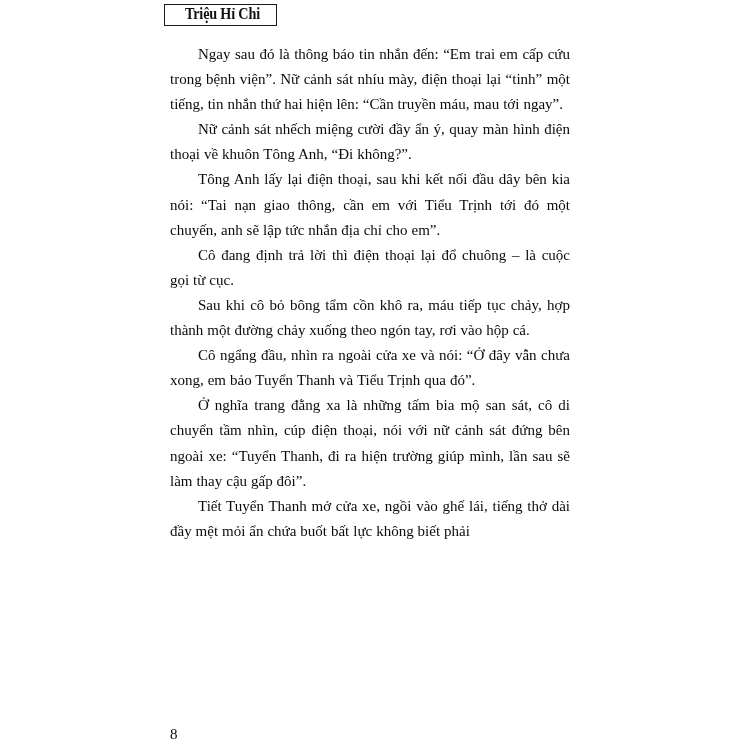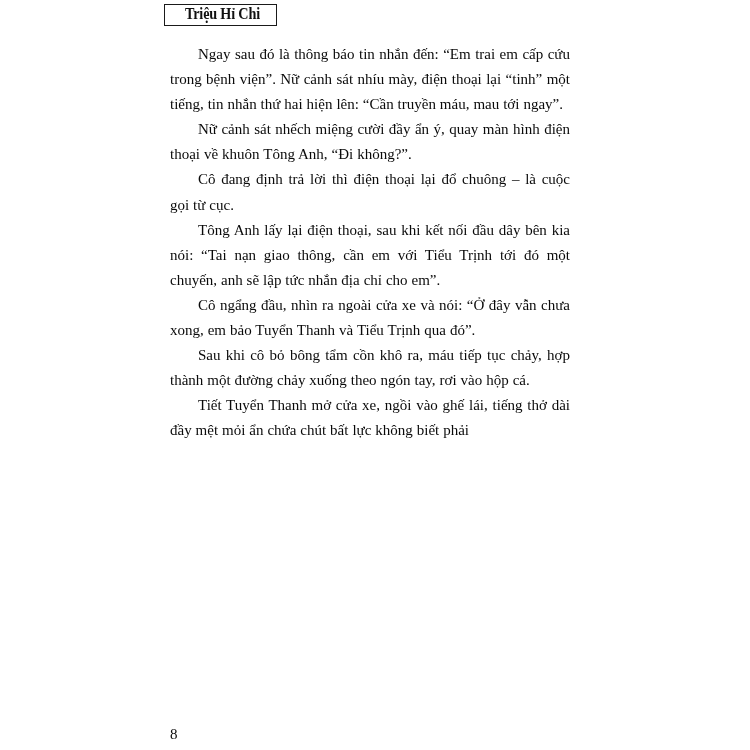--- a/index.html
+++ b/index.html
@@ -82,22 +82,23 @@
 
 <div class="page">
 
   <div class="running-head">
     <span class="running-head-text">Triệu Hỉ Chi</span>
   </div>
 
   <div class="text-block">
     <p class="para">Ngay sau đó là thông báo tin nhắn đến: “Em trai em cấp cứu trong bệnh viện”. Nữ cảnh sát nhíu mày, điện thoại lại “tinh” một tiếng, tin nhắn thứ hai hiện lên: “Cần truyền máu, mau tới ngay”.</p>
     <p class="para">Nữ cảnh sát nhếch miệng cười đầy ẩn ý, quay màn hình điện thoại về khuôn Tông Anh, “Đi không?”.</p>
+    <p class="para">Tông Anh lấy lại điện thoại, sau khi kết nối đầu dây bên kia nói: “Tai nạn giao thông, cần em với Tiểu Trịnh tới đó một chuyến, anh sẽ lập tức nhắn địa chỉ cho em”.</p>
     <p class="para">Cô đang định trả lời thì điện thoại lại đổ chuông – là cuộc gọi từ cục.</p>
-    <p class="para">Tông Anh lấy lại điện thoại, sau khi kết nối đầu dây bên kia nói: “Tai nạn giao thông, cần em với Tiểu Trịnh tới đó một chuyến, anh sẽ lập tức nhắn địa chỉ cho em”.</p>
+    <p class="para">Sau khi cô bỏ bông tẩm cồn khô ra, máu tiếp tục chảy, hợp thành một đường chảy xuống theo ngón tay, rơi vào hộp cá.</p>
     <p class="para">Cô ngẩng đầu, nhìn ra ngoài cửa xe và nói: “Ở đây vẫn chưa xong, em bảo Tuyển Thanh và Tiểu Trịnh qua đó”.</p>
-    <p class="para">Sau khi cô bỏ bông tẩm cồn khô ra, máu tiếp tục chảy, hợp thành một đường chảy xuống theo ngón tay, rơi vào hộp cá.</p>
-    <p class="para">Tiết Tuyển Thanh mở cửa xe, ngồi vào ghế lái, tiếng thở dài đầy mệt mỏi ẩn chứa chút bất lực không biết phải</p>
+    <p class="para">Ở nghĩa trang đằng xa là những tấm bia mộ san sát, cô di chuyển tầm nhìn, cúp điện thoại, nói với nữ cảnh sát đứng bên ngoài xe: “Tuyển Thanh, đi ra hiện trường giúp mình, lần sau sẽ làm thay cậu gấp đôi”.</p>
+    <p class="para">Tiết Tuyển Thanh mở cửa xe, ngồi vào ghế lái, tiếng thở dài đầy mệt mỏi ẩn chứa buốt bất lực không biết phải</p>
   </div>
 
   <div class="folio">8</div>
 
 </div>
 
 </body></html>

